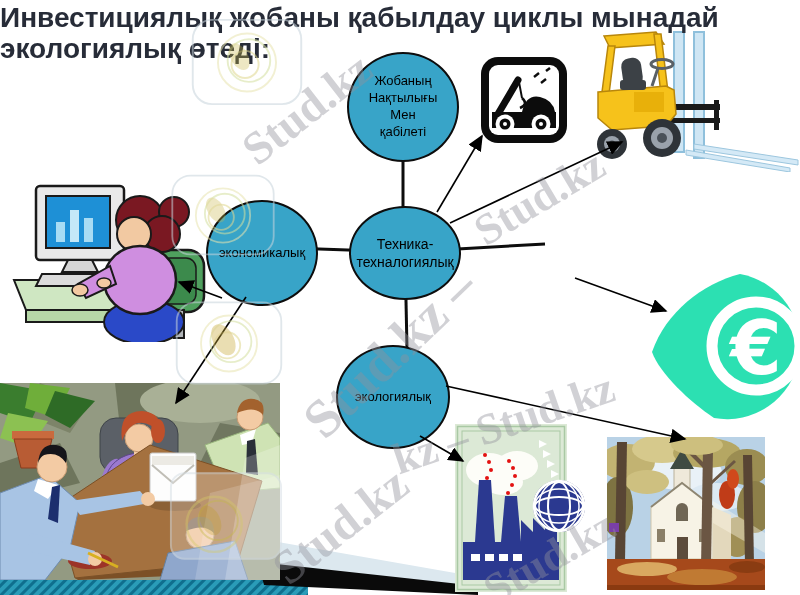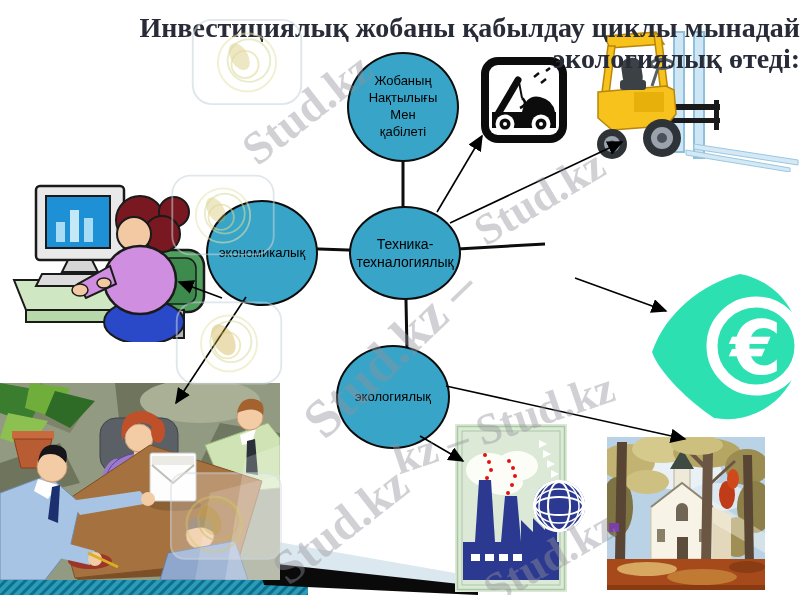--- a/index.html
+++ b/index.html
@@ -3,22 +3,22 @@
 <meta charset="utf-8">
 <style>
   html,body{margin:0;padding:0;background:#fff;}
   .slide{position:relative;width:800px;height:595px;background:#fff;overflow:hidden;
          font-family:"Liberation Sans",sans-serif;}
   
   .layer{position:absolute;left:0;top:0;width:800px;height:595px;pointer-events:none;}
   .z1{z-index:1}.z2{z-index:2}.z4{z-index:4}
 
   
-  .title{position:absolute;left:0;top:12px;width:100%;text-align:right;z-index:5;
-         font-family:Liberation Serif, serif;font-weight:bold;font-size:28px;
+  .title{position:absolute;left:0;top:2px;width:100%;text-align:left;z-index:5;
+         font-family:Liberation Sans, sans-serif;font-weight:bold;font-size:28px;
          line-height:31px;color:var(--title_color,#272c38);}
 
   
   .node{position:absolute;z-index:3;border-radius:50%;
         background:var(--circle_fill,#38a4c8);border:2.5px solid #0d0d0d;
         display:flex;align-items:center;justify-content:center;text-align:center;
         color:#000;box-sizing:border-box;}
   .node span{white-space:pre-line;font-size:13px;line-height:1.3;}
   .n-top   {left:347px;top:52px; width:112px;height:110px;}
   .n-center{left:349px;top:206px;width:112px;height:94px;text-align:center;}

